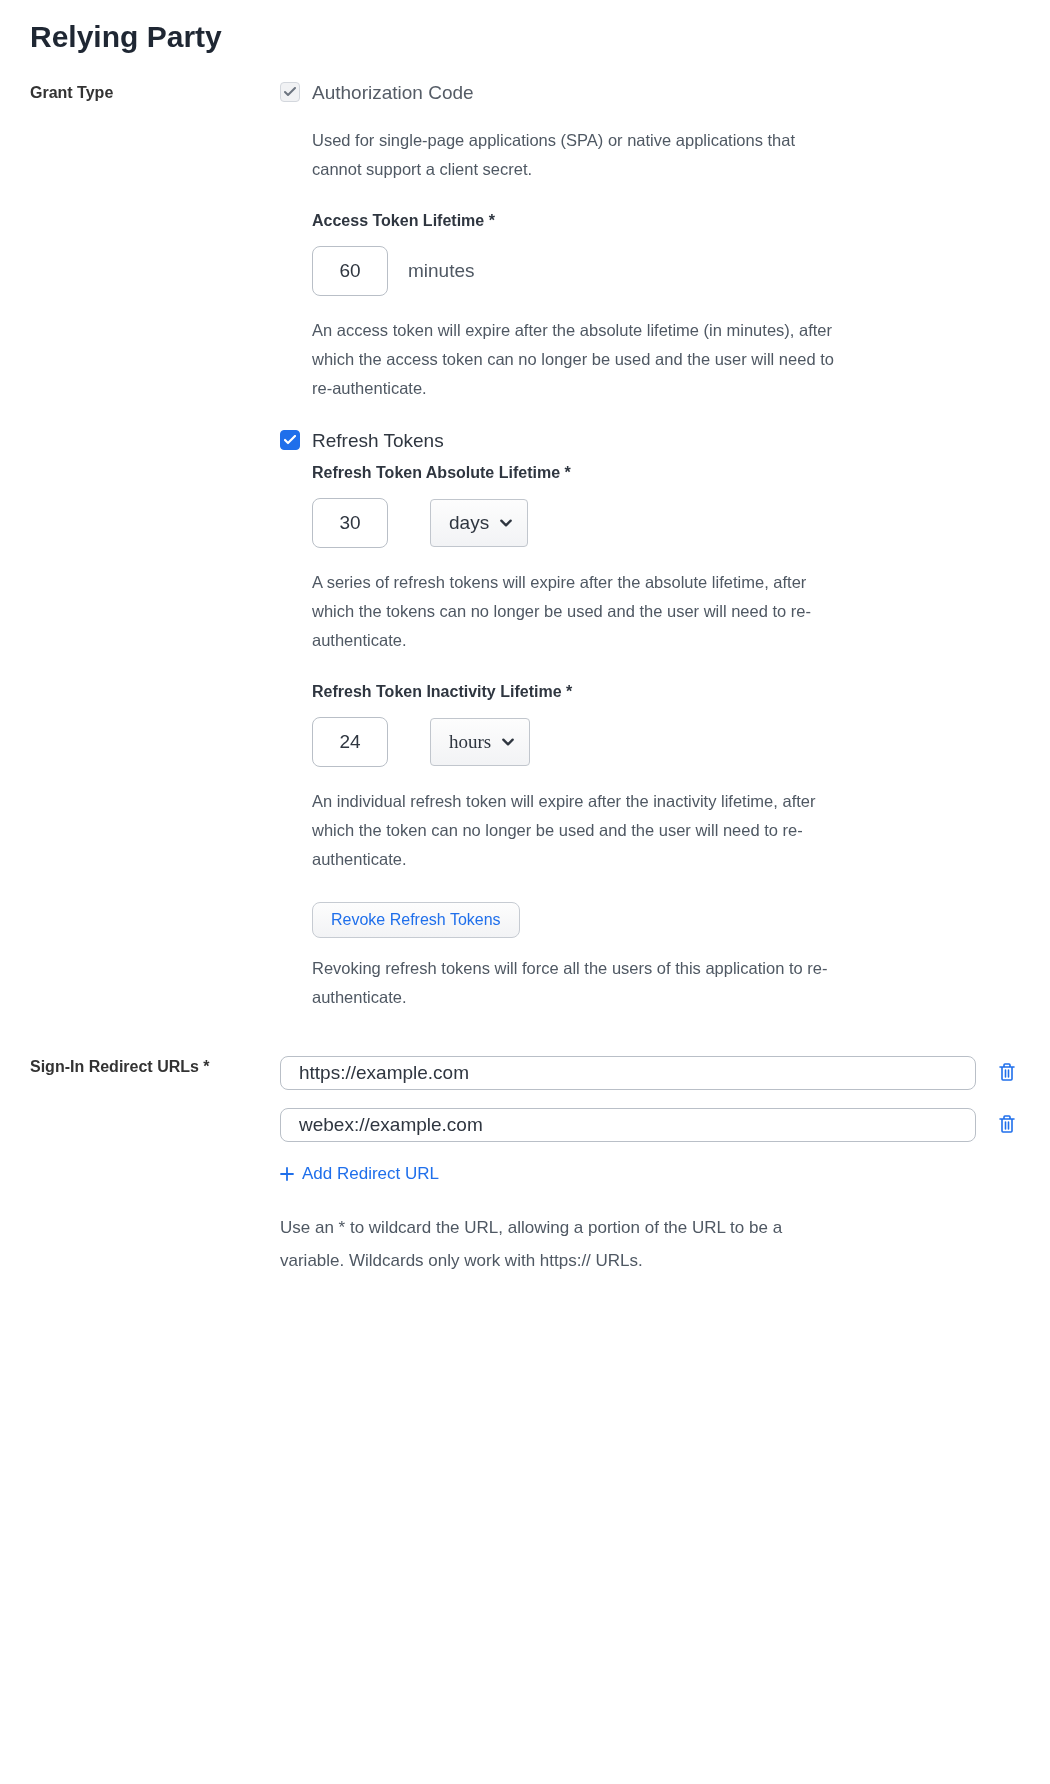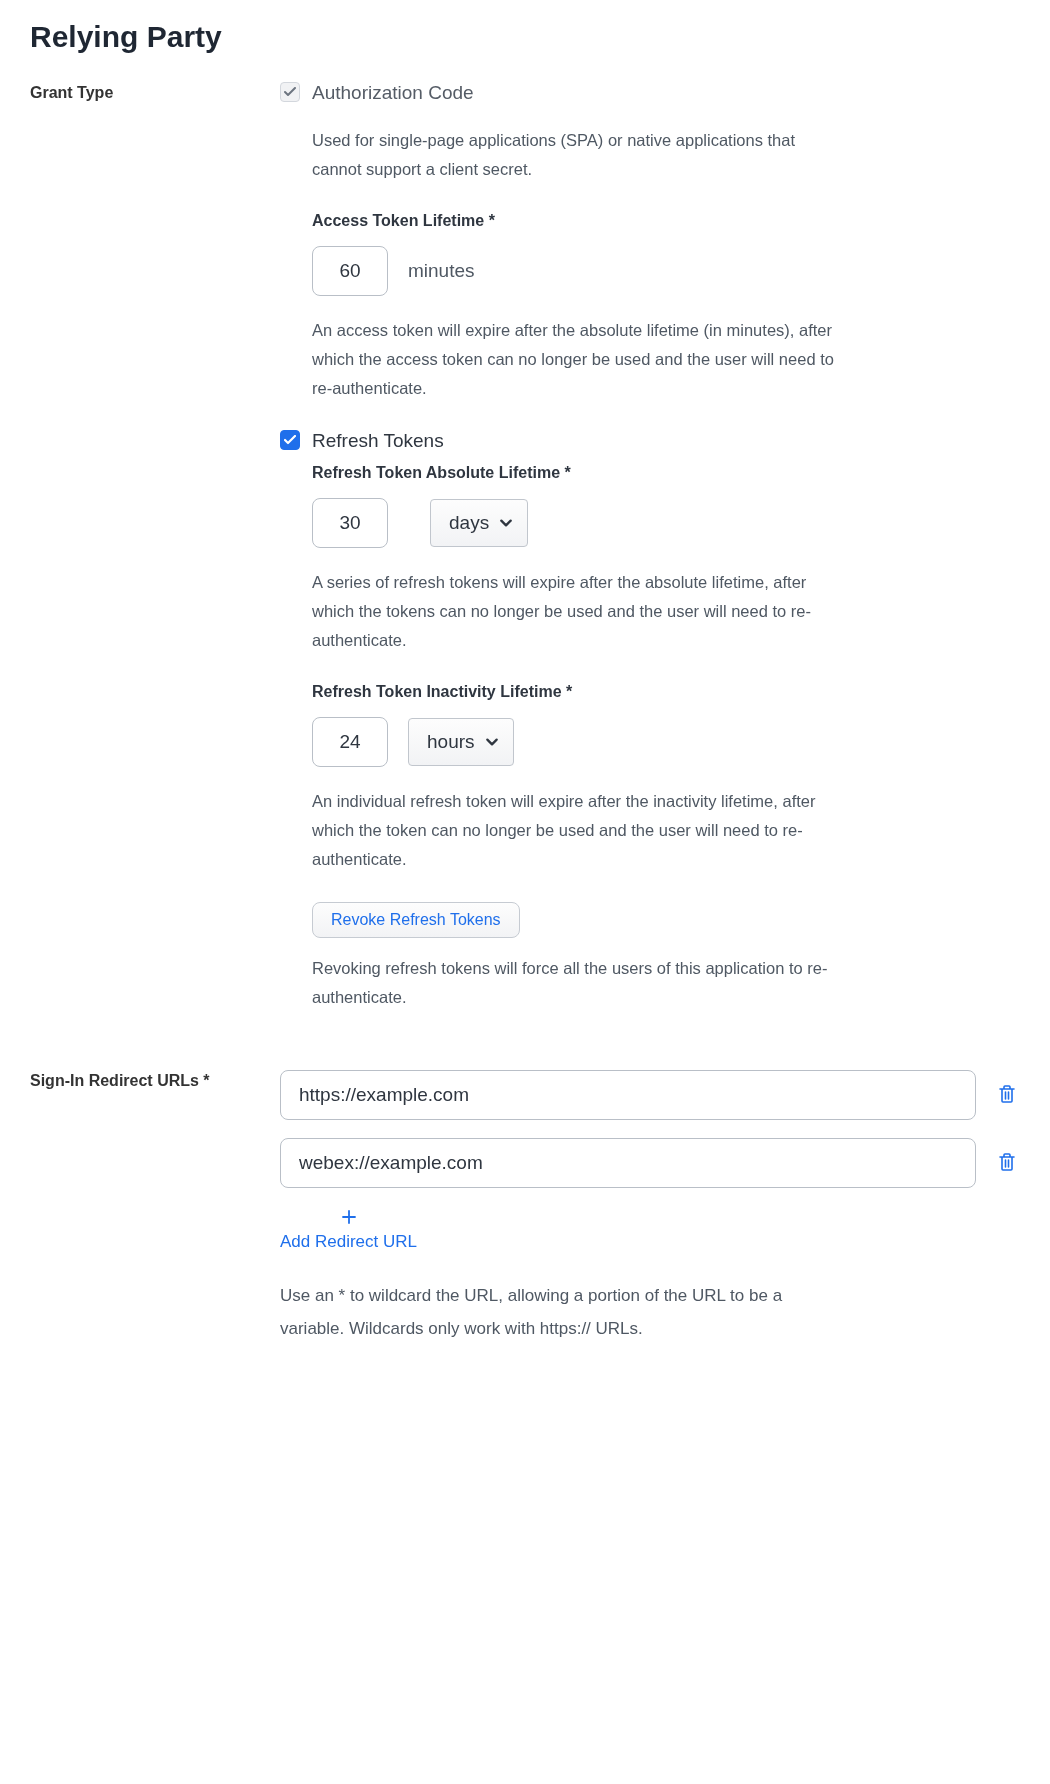--- a/index.html
+++ b/index.html
@@ -130,21 +130,21 @@
   .section-gap { margin-top: 44px; }
   .section-gap2 { margin-top: 22px; }
   .url-row {
     display: flex;
     align-items: center;
     gap: 18px;
     margin-bottom: 18px;
   }
   .url-input {
     flex: 1;
-    height: 50px;
+    height: 34px;
     border: 1px solid #b9bfc7;
     border-radius: 8px;
     padding: 0 18px;
     font-size: 19px;
     color: #2f3640;
     background: #fff;
   }
   .trash-btn {
     background: none; border: none; cursor: pointer;
     color: #1f6feb;
@@ -152,21 +152,20 @@
   }
   .add-link {
     color: #1f6feb;
     font-size: 17px;
     display: inline-flex;
     align-items: center;
     gap: 8px;
     cursor: pointer;
     margin-top: 4px;
     margin-bottom: 28px;
-    flex-direction: column;
   }
   .para {
     font-size: 17px;
     color: #4f5863;
     line-height: 1.9;
     margin-bottom: 24px;
     max-width: 520px;
   }
   .url-field-col { flex:1; }
 </style>
@@ -220,32 +219,32 @@
               <path d="M2 4 L6 8 L10 4" stroke="#2f3640" stroke-width="2" fill="none" stroke-linecap="round" stroke-linejoin="round"></path>
             </svg>
         </button>
       </div>
       <div class="help-text">A series of refresh tokens will expire after the absolute lifetime, after which the tokens can no longer be used and the user will need to re-authenticate.</div>
 
       
       <div class="field-label">Refresh Token Inactivity Lifetime *</div>
       <div class="input-row">
         <input class="num-input" value="24" style="">
-        <button class="select-btn" style="">
+        <button class="select-btn" style="margin-left:22px;font-family:Liberation Serif, serif;">
           <span>hours</span>
           <svg class="chevron" viewBox="0 0 12 12">
               <path d="M2 4 L6 8 L10 4" stroke="#2f3640" stroke-width="2" fill="none" stroke-linecap="round" stroke-linejoin="round"></path>
             </svg>
         </button>
       </div>
       <div class="help-text">An individual refresh token will expire after the inactivity lifetime, after which the token can no longer be used and the user will need to re-authenticate.</div>
 
       
       <button class="action-btn">Revoke Refresh Tokens</button>
-      <div class="help-text" style="margin-bottom:15px;">Revoking refresh tokens will force all the users of this application to re-authenticate.</div>
+      <div class="help-text" style="margin-bottom:1px;">Revoking refresh tokens will force all the users of this application to re-authenticate.</div>
     </div>
 
   </div>
 </div>
 
 <div class="form-row section-gap">
   <div class="label-col">Sign-In Redirect URLs *</div>
   <div class="url-field-col">
 
     <div class="url-row">

